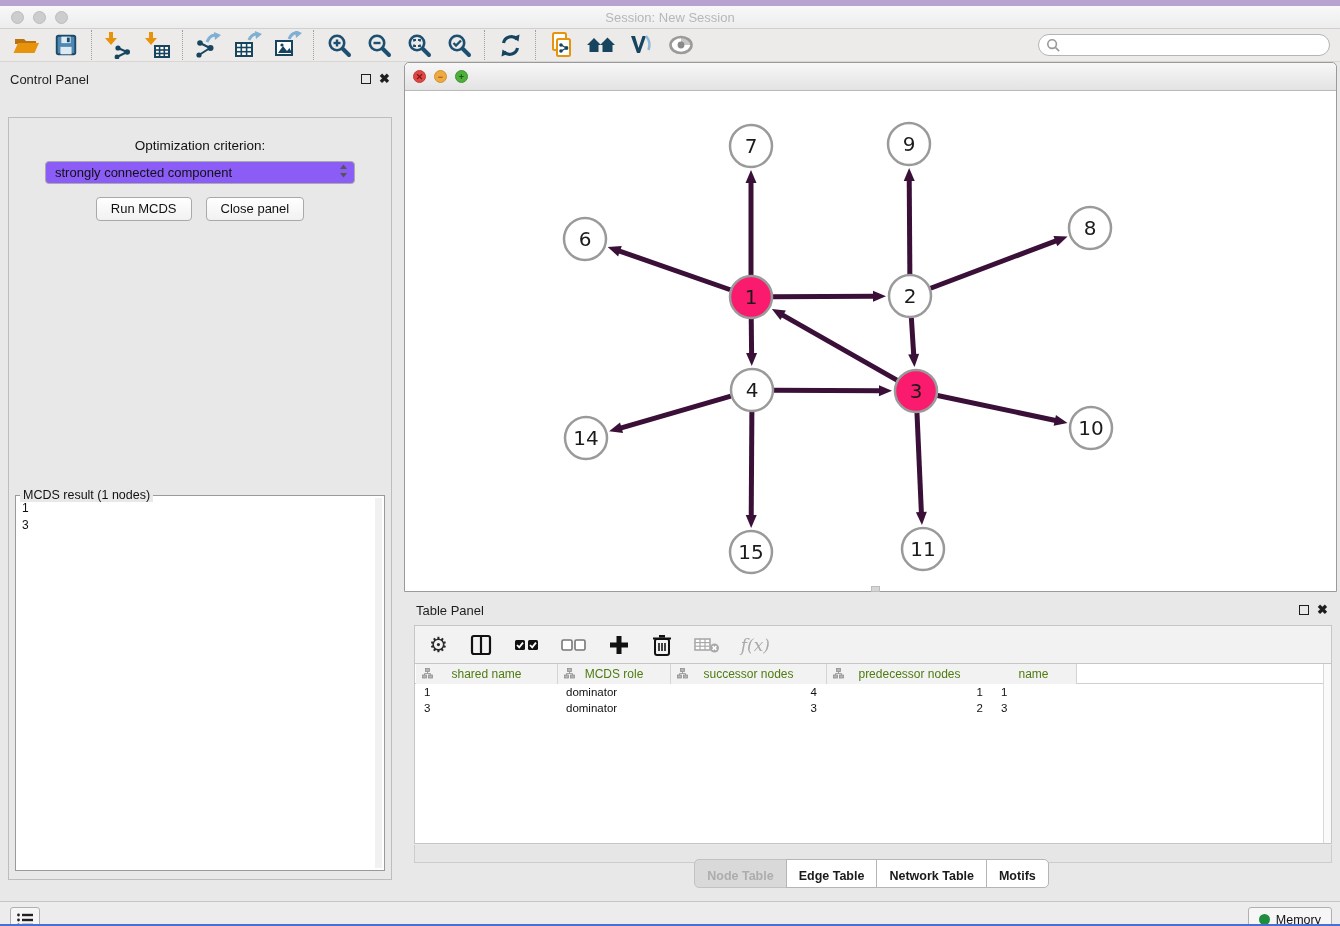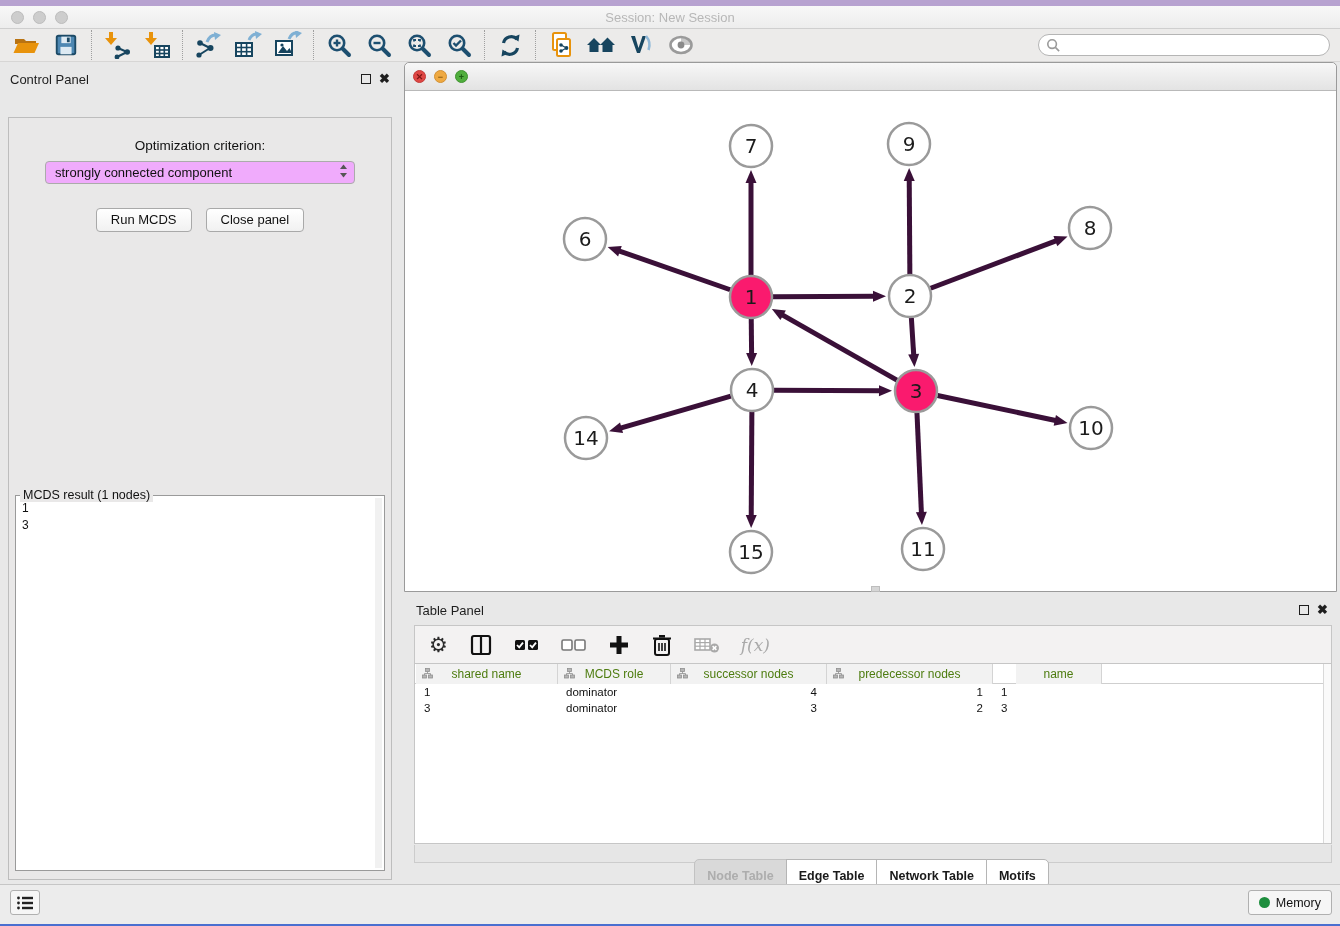--- a/index.html
+++ b/index.html
@@ -36,24 +36,24 @@
   .panel-icons { margin-left:auto; display:flex; gap:8px; align-items:center; }
   .float-glyph { width:10px; height:10px; border:1.5px solid #1e1e1e; }
   .close-glyph { font-size:13px; font-weight:bold; color:#1e1e1e; line-height:10px; }
   .cp-tabs { position:absolute; top:34px; left:0; right:0; display:flex; justify-content:center; z-index:2; }
   .cp-tab { padding:3px 13px 4px; font-size:13px; color:#111; background:#fff;
             border:1px solid #b9b9b9; margin-left:-1px; border-radius:3px; cursor:default; }
   .cp-tab.active { background:#dcdcdc; color:#b2b2b2; border-color:#c4c4c4; }
   .cp-body { position:absolute; top:55px; left:8px; right:8px; bottom:8px;
              background:#e9e8e8; border:1px solid #bdbdbd; }
   .opt-label { margin-top:20px; text-align:center; font-size:13.5px; color:#111; }
-  .select-row { margin:8px 36px 0; height:23px; background:#f0abfc; border:1px solid #ababab;
+  .select-row { margin:8px 36px 0; height:23px; background:#8b5cf6; border:1px solid #ababab;
                 border-radius:4px; display:flex; align-items:center; font-size:13px; padding-left:9px; color:#111; }
   .select-arrows { margin-left:auto; margin-right:6px; }
-  .btn-row { margin-top:24px; display:flex; justify-content:center; gap:14px; }
+  .btn-row { margin-top:13px; display:flex; justify-content:center; gap:14px; }
   .push-btn { min-width:95px; padding:3px 14px 4px; font-size:13px; color:#111; text-align:center;
               background:linear-gradient(#ffffff,#f1f1f1); border:1px solid #a9a9a9; border-radius:4px; cursor:default; }
   .result-group { position:absolute; left:6px; right:6px; top:377px; bottom:8px;
                   border:1px solid #9a9a9a; background:#fff; }
   .result-legend { position:absolute; top:-8px; left:4px; background:#e9e8e8; padding:0 3px;
                    font-size:12.5px; color:#111; }
   .result-text { position:absolute; inset:4px 10px 2px 6px; font-size:12px; color:#111;
                  font-family:"Liberation Sans", sans-serif; white-space:pre; line-height:17px; }
   .result-scroll { position:absolute; top:2px; bottom:2px; right:2px; width:7px; background:#f1f1f1; }
 
@@ -94,21 +94,21 @@
   .tp-scrollstrip { position:absolute; left:10px; right:8px; bottom:27px; height:18px; background:#e6e6e6;
                     border:1px solid #cccccc; border-top:none; }
   .bt-tabs { position:absolute; left:0; right:0; bottom:2px; display:flex; justify-content:center; }
   .bt-tab { padding:9px 12px 4px; font-size:12.5px; font-weight:bold; color:#1a1a1a; background:#fff;
             border:1px solid #b5b5b5; margin-left:-1px; cursor:default; }
   .bt-tab:first-child { border-radius:5px 0 0 5px; }
   .bt-tab:last-child { border-radius:0 5px 5px 0; }
   .bt-tab.active { background:#d9d9d9; color:#adadad; border-color:#c2c2c2; }
 
   
-  .statusbar { position:absolute; left:0; right:0; bottom:2px; height:40px; background:#ececec;
+  .statusbar { position:absolute; left:0; right:0; bottom:2px; height:23px; background:#ececec;
                border-top:1px solid #c6c6c6; }
   .status-left-btn { position:absolute; left:10px; top:5px; width:30px; height:25px; background:#f6f6f6;
                      border:1px solid #b0b0b0; border-radius:3px; display:flex; align-items:center; justify-content:center; }
   .memory-btn { position:absolute; right:8px; top:5px; height:25px; padding:0 10px; background:#f6f6f6;
                 border:1px solid #b0b0b0; border-radius:3px; display:flex; align-items:center; gap:6px;
                 font-size:12.5px; color:#111; }
   .mem-dot { width:11px; height:11px; border-radius:50%; background:#1e8e3e; }
 </style>
 </head>
 <body>
@@ -465,21 +465,21 @@
           </div>
           <div class="th-cell" style="left: 412px; width: 166px;">
             <svg class="th-sort" width="11" height="11" viewBox="0 0 11 11">
               <rect x="3.5" y="0.5" width="4" height="3" fill="#b5b5b5" stroke="#8f8f8f" stroke-width="0.8"></rect>
               <rect x="0.5" y="7" width="4" height="3" fill="#b5b5b5" stroke="#8f8f8f" stroke-width="0.8"></rect>
               <rect x="6.5" y="7" width="4" height="3" fill="#b5b5b5" stroke="#8f8f8f" stroke-width="0.8"></rect>
               <path d="M5.5 3.5v2M2.5 7V5.5h6V7" fill="none" stroke="#8f8f8f" stroke-width="0.8"></path>
             </svg>
             <span>predecessor nodes</span>
           </div>
-          <div class="th-cell" style="left: 601px; width: 86px;">
+          <div class="th-cell" style="left: 576px; width: 86px;">
             <span>name</span>
           </div>
         </div>
       <div id="t-rows">
           <div class="t-row">
             <div class="td-cell" style="left: 1px; width: 142px; justify-content: flex-start; padding: 0px 0px 0px 8px;">1</div>
             <div class="td-cell" style="left: 143px; width: 113px; justify-content: flex-start; padding: 0px 0px 0px 8px;">dominator</div>
             <div class="td-cell" style="left: 256px; width: 156px; justify-content: flex-end; padding: 0px 10px 0px 0px;">4</div>
             <div class="td-cell" style="left: 412px; width: 166px; justify-content: flex-end; padding: 0px 10px 0px 0px;">1</div>
             <div class="td-cell" style="left: 578px; width: 86px; justify-content: flex-start; padding: 0px 0px 0px 8px;">1</div>

